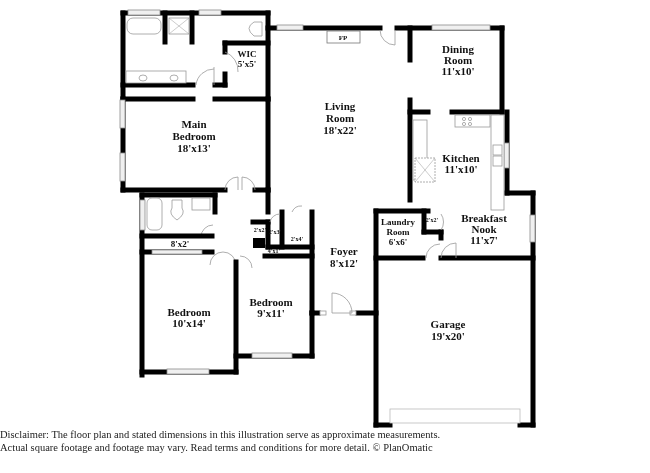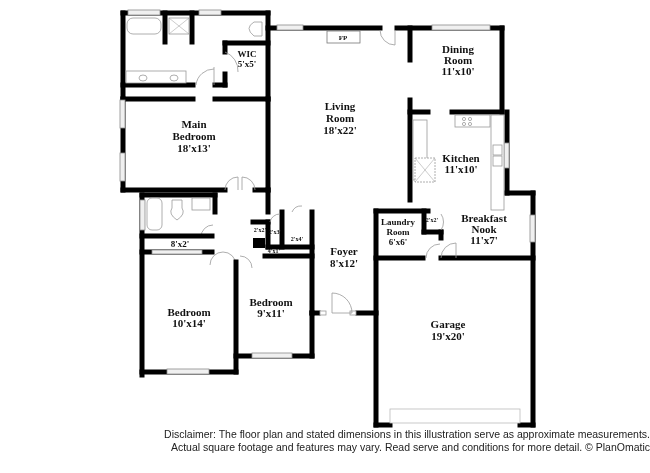--- a/index.html
+++ b/index.html
@@ -8,22 +8,22 @@
     .wall { stroke: #000; stroke-width: 5; fill: none; stroke-linecap: square; }
     .thin { stroke: #000; stroke-width: 1; fill: none; }
     .fix { stroke: #9a9a9a; stroke-width: 0.8; fill: #fff; }
     .win { fill: #f0f0f0; stroke: #8c8c8c; stroke-width: 0.8; }
     .door { stroke: #999; stroke-width: 0.8; fill: none; }
     .lbl { font-family: "Liberation Serif", serif; font-weight: bold; fill: #111; text-anchor: middle; }
     .lg { font-size: 11px; }
     .sm { font-size: 9px; }
     .xs { font-size: 6px; }
     .disclaimer {
-      position: absolute; left: 0; width: 650px; text-align: right;
-      font-family: Liberation Sans, sans-serif; font-size: 10.5px; color: #222; line-height: 13px;
+      position: absolute; left: 0; width: 650px; text-align: left;
+      font-family: Liberation Serif, serif; font-size: 10.5px; color: #222; line-height: 13px;
     }
   </style>
 </head>
 <body>
 
 <svg id="plan" viewBox="0 0 650 473" xmlns="http://www.w3.org/2000/svg">
 
   <g>
     <line class="wall" x1="123" y1="13" x2="123" y2="99"></line>
     <line class="wall" x1="123" y1="13" x2="268" y2="13"></line>
@@ -206,14 +206,14 @@
     <line class="wall" x1="376" y1="425" x2="390" y2="425"></line>
     <line class="wall" x1="520" y1="425" x2="533" y2="425"></line>
     <rect class="fix" x="390" y="409" width="130" height="14" style="stroke:#bbb"></rect>
     <text class="lbl lg" x="448" y="328">Garage</text>
     <text class="lbl lg" x="448" y="340">19'x20'</text>
   </g>
 </svg>
 
 <div class="disclaimer" style="top:428px;">
   <div>Disclaimer: The floor plan and stated dimensions in this illustration serve as approximate measurements.</div>
-  <div>Actual square footage and features may vary. Read serve and conditions for more detail. © PlanOmatic</div>
+  <div>Actual square footage and footage may vary. Read terms and conditions for more detail. © PlanOmatic</div>
 </div>
 
 </body></html>

